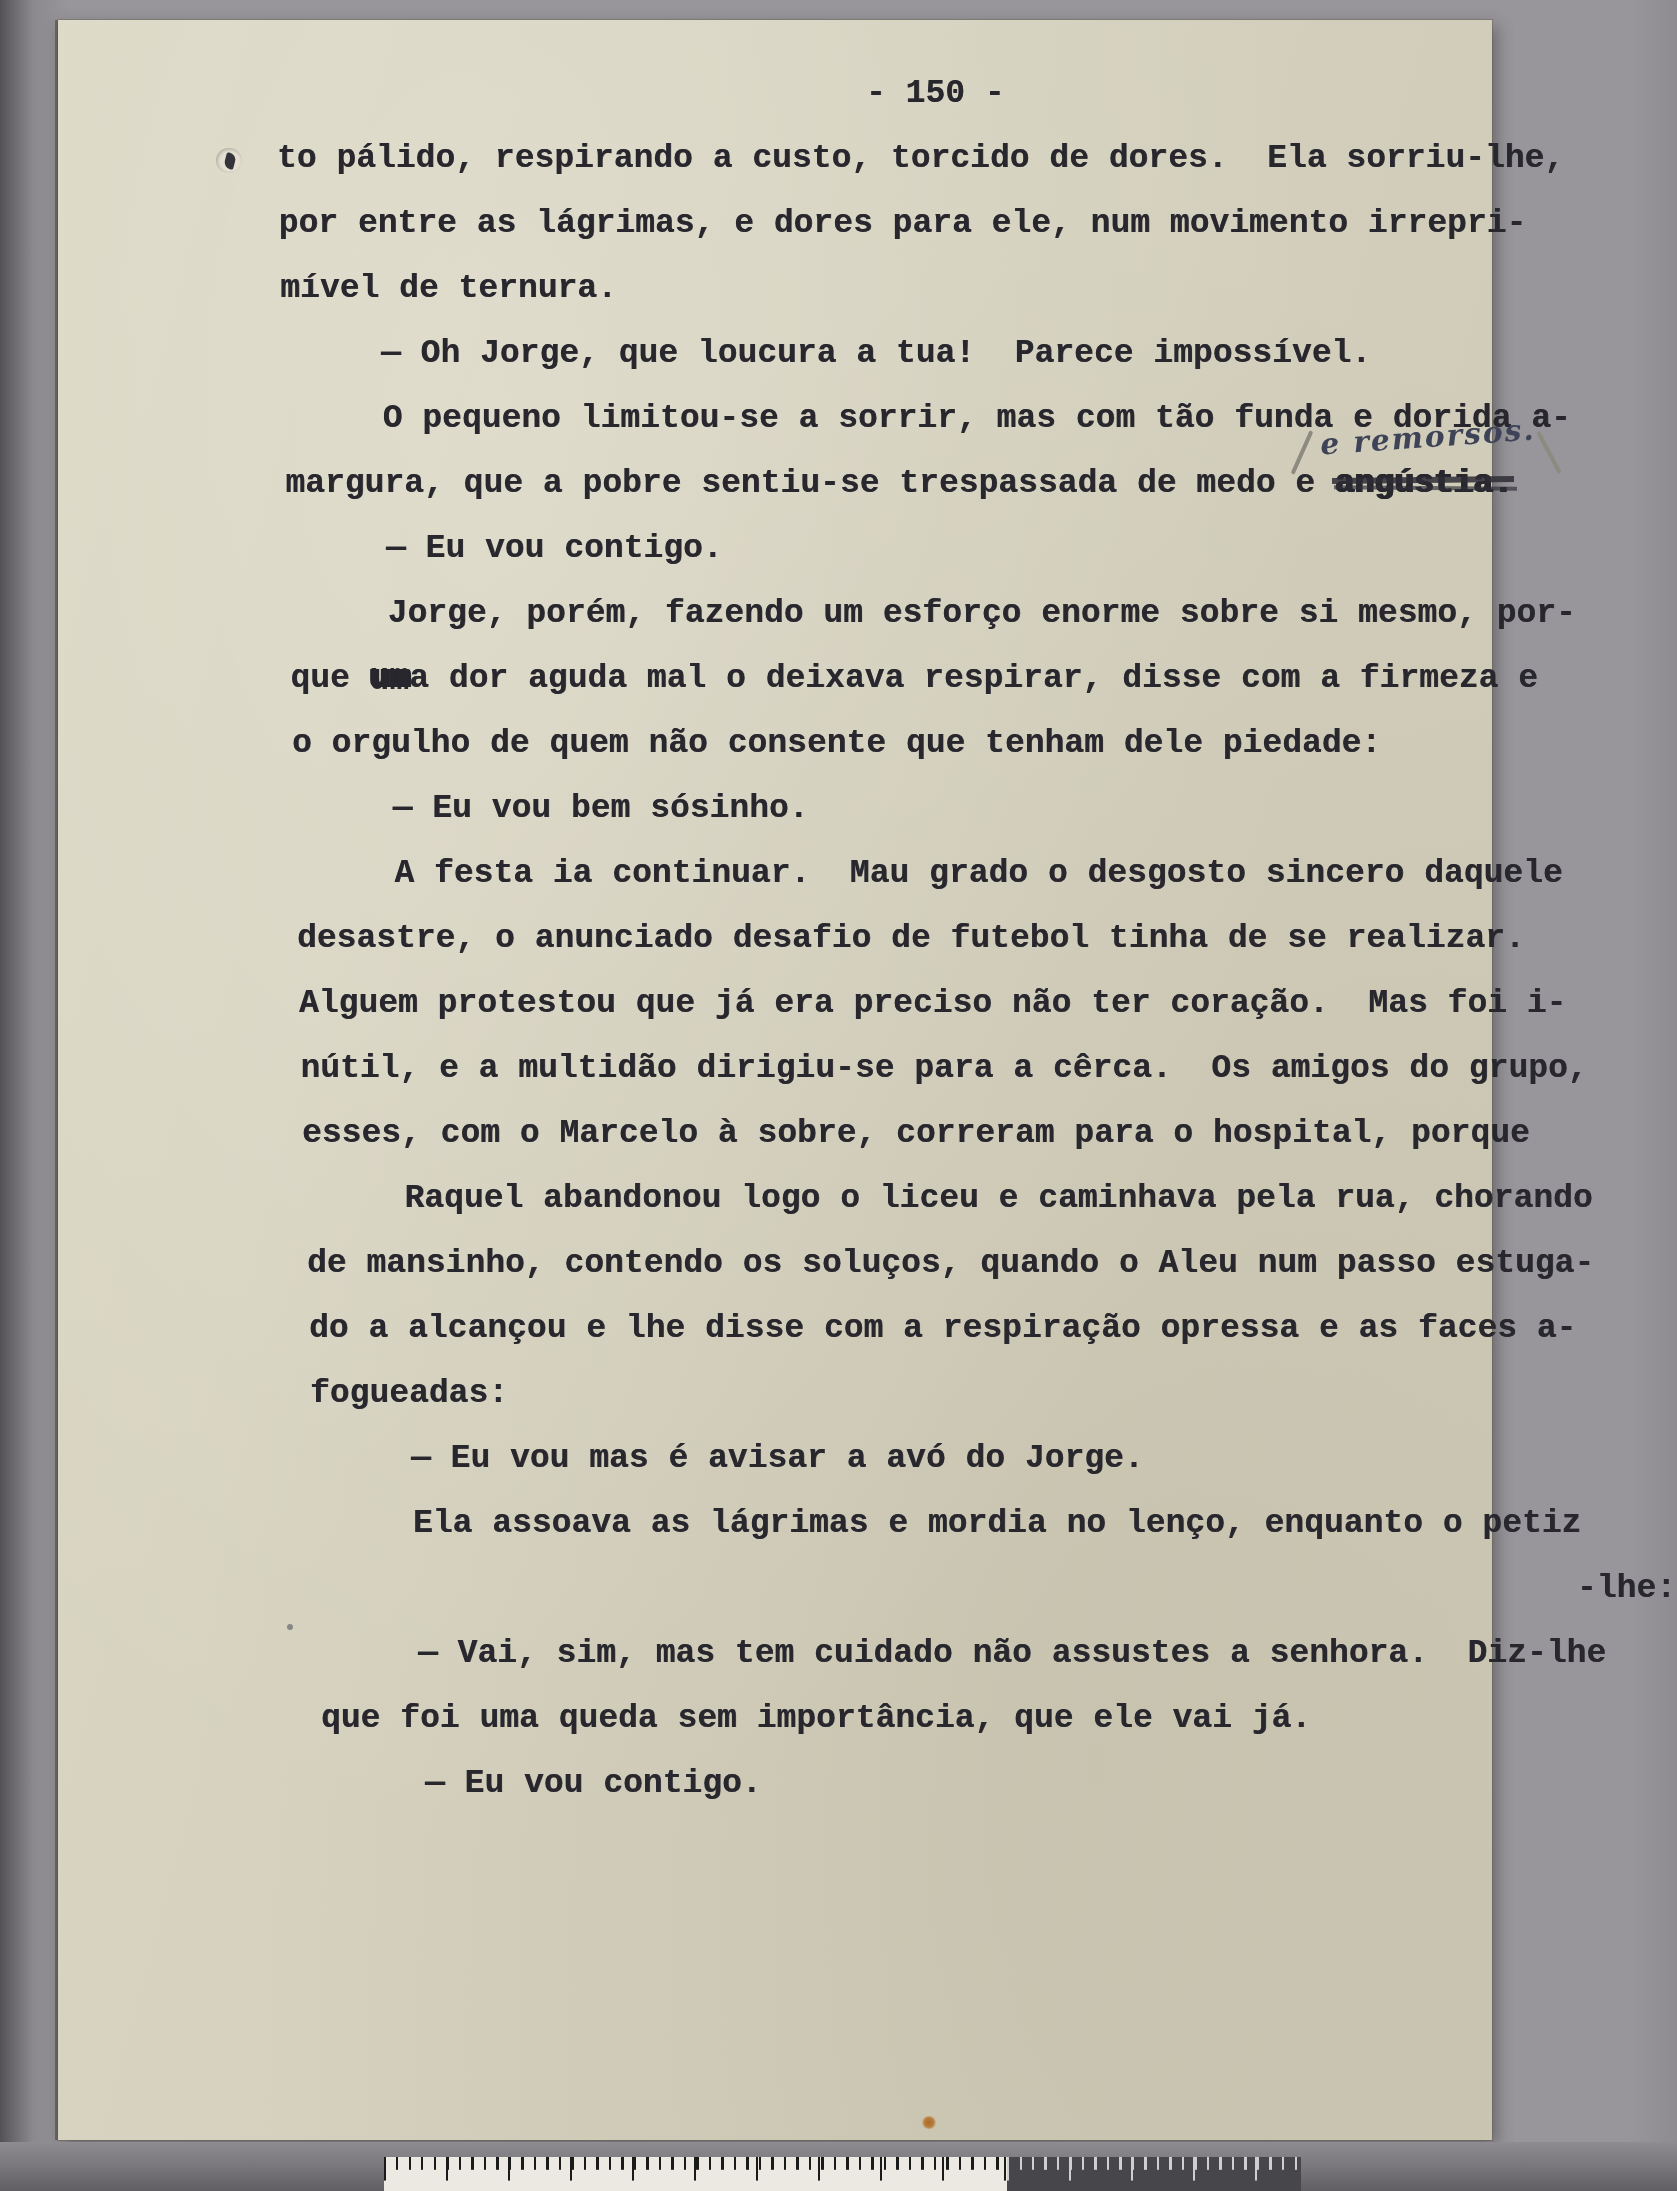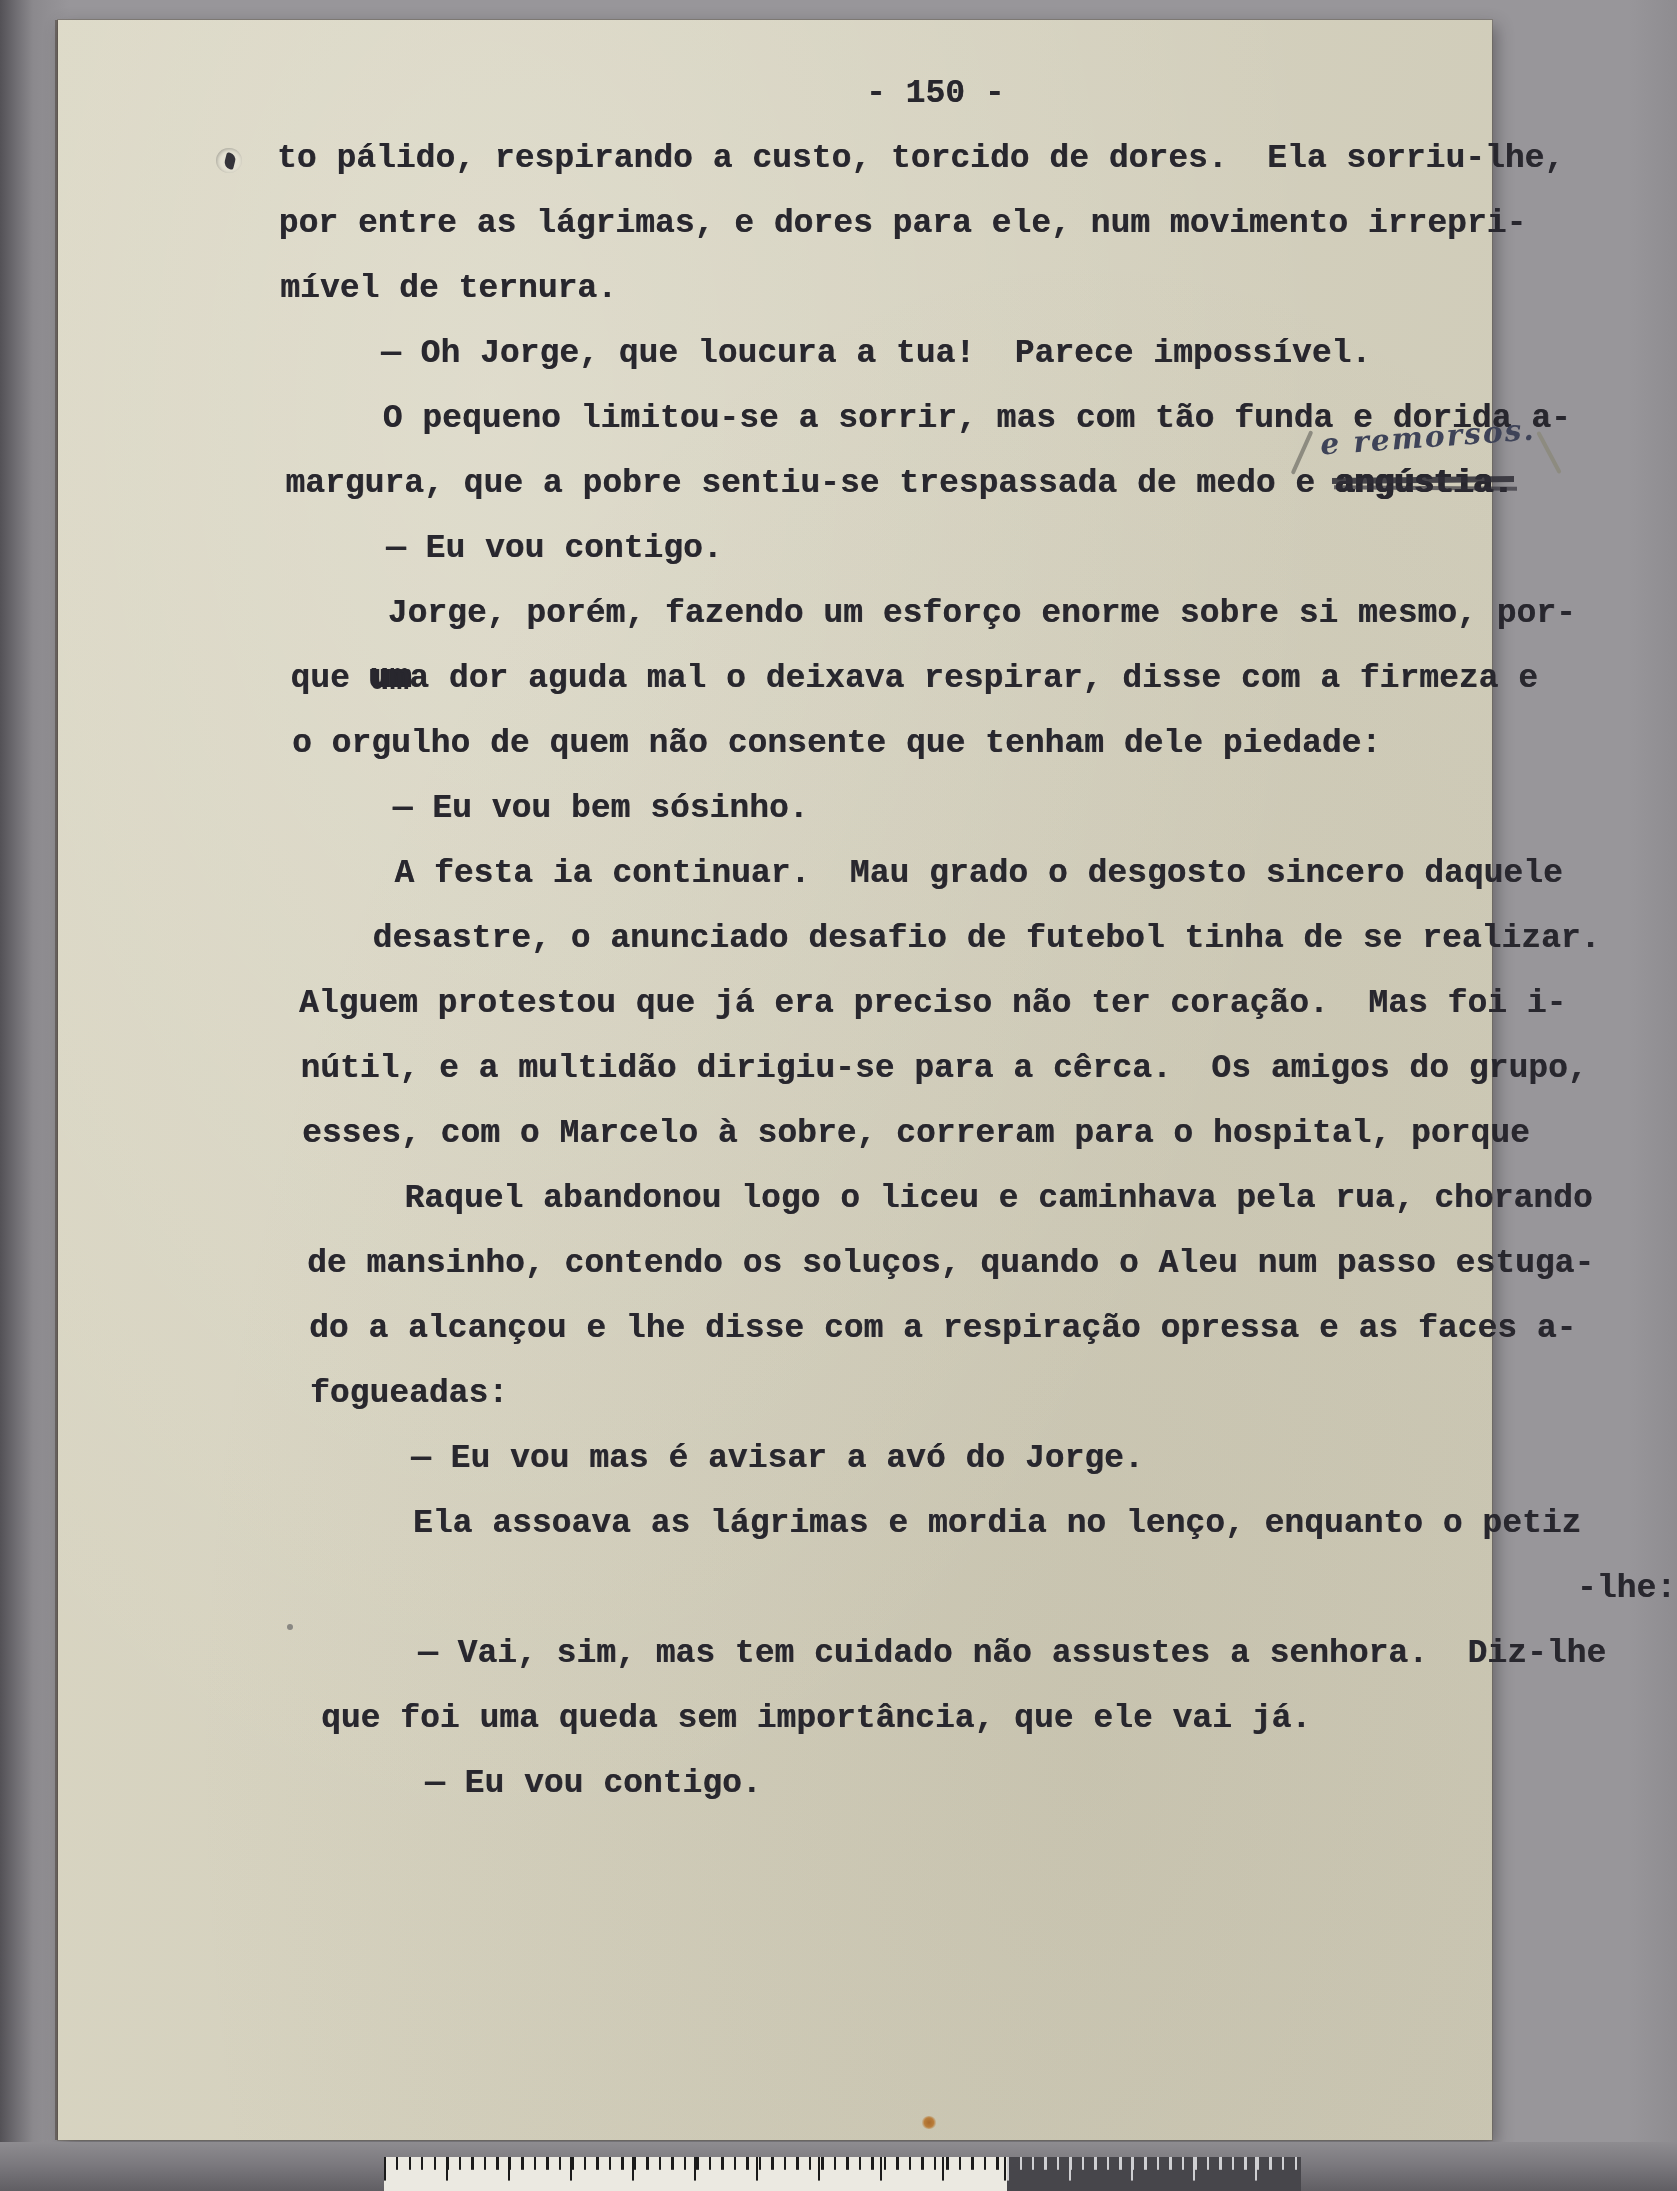--- a/index.html
+++ b/index.html
@@ -96,21 +96,21 @@
       <div class="line" style="margin-left: 3.3px;"><span class="typed">mível de ternura.</span></div>
       <div class="line ind" style="margin-left: 5px;"><span class="typed">— Oh Jorge, que loucura a tua!  Parece impossível.</span></div>
       <div class="line ind" style="margin-left: 6.7px;"><span class="typed">O pequeno limitou-se a sorrir, mas com tão funda e dorida a-</span></div>
       <div class="line" style="margin-left: 8.4px;"><span class="typed">margura, que a pobre sentiu-se trespassada de medo e </span><span class="struck">angústia.<span class="annotation"><i class="mark m1"></i><b class="hw">e remorsos.</b><i class="mark m2"></i></span></span></div>
       <div class="line ind" style="margin-left: 10px;"><span class="typed">— Eu vou contigo.</span></div>
       <div class="line ind" style="margin-left: 11.7px;"><span class="typed">Jorge, porém, fazendo um esforço enorme sobre si mesmo, por-</span></div>
       <div class="line" style="margin-left: 13.4px;"><span class="typed">que </span><span class="blot">um</span><span class="typed">a dor aguda mal o deixava respirar, disse com a firmeza e</span></div>
       <div class="line" style="margin-left: 15px;"><span class="typed">o orgulho de quem não consente que tenham dele piedade:</span></div>
       <div class="line ind" style="margin-left: 16.7px;"><span class="typed">— Eu vou bem sósinho.</span></div>
       <div class="line ind" style="margin-left: 18.4px;"><span class="typed">A festa ia continuar.  Mau grado o desgosto sincero daquele</span></div>
-      <div class="line" style="margin-left: 20px; text-align: center;"><span class="typed">desastre, o anunciado desafio de futebol tinha de se realizar.</span></div>
+      <div class="line" style="margin-left: 20px;"><span class="typed">desastre, o anunciado desafio de futebol tinha de se realizar.</span></div>
       <div class="line" style="margin-left: 22px;"><span class="typed">Alguem protestou que já era preciso não ter coração.  Mas foi i-</span></div>
       <div class="line" style="margin-left: 23.4px;"><span class="typed">nútil, e a multidão dirigiu-se para a cêrca.  Os amigos do grupo,</span></div>
       <div class="line" style="margin-left: 25px;"><span class="typed">esses, com o Marcelo à sobre, correram para o hospital, porque</span></div>
       <div class="line ind" style="margin-left: 28.5px;"><span class="typed">Raquel abandonou logo o liceu e caminhava pela rua, chorando</span></div>
       <div class="line" style="margin-left: 30px;"><span class="typed">de mansinho, contendo os soluços, quando o Aleu num passo estuga-</span></div>
       <div class="line" style="margin-left: 32px;"><span class="typed">do a alcançou e lhe disse com a respiração opressa e as faces a-</span></div>
       <div class="line" style="margin-left: 33px;"><span class="typed">fogueadas:</span></div>
       <div class="line ind" style="margin-left: 35px;"><span class="typed">— Eu vou mas é avisar a avó do Jorge.</span></div>
       <div class="line ind" style="margin-left: 37px;"><span class="typed">Ela assoava as lágrimas e mordia no lenço, enquanto o petiz</span></div>
       <div class="line" style="margin-left: 40px; text-align: right;"><span class="typed">-lhe:</span></div>

